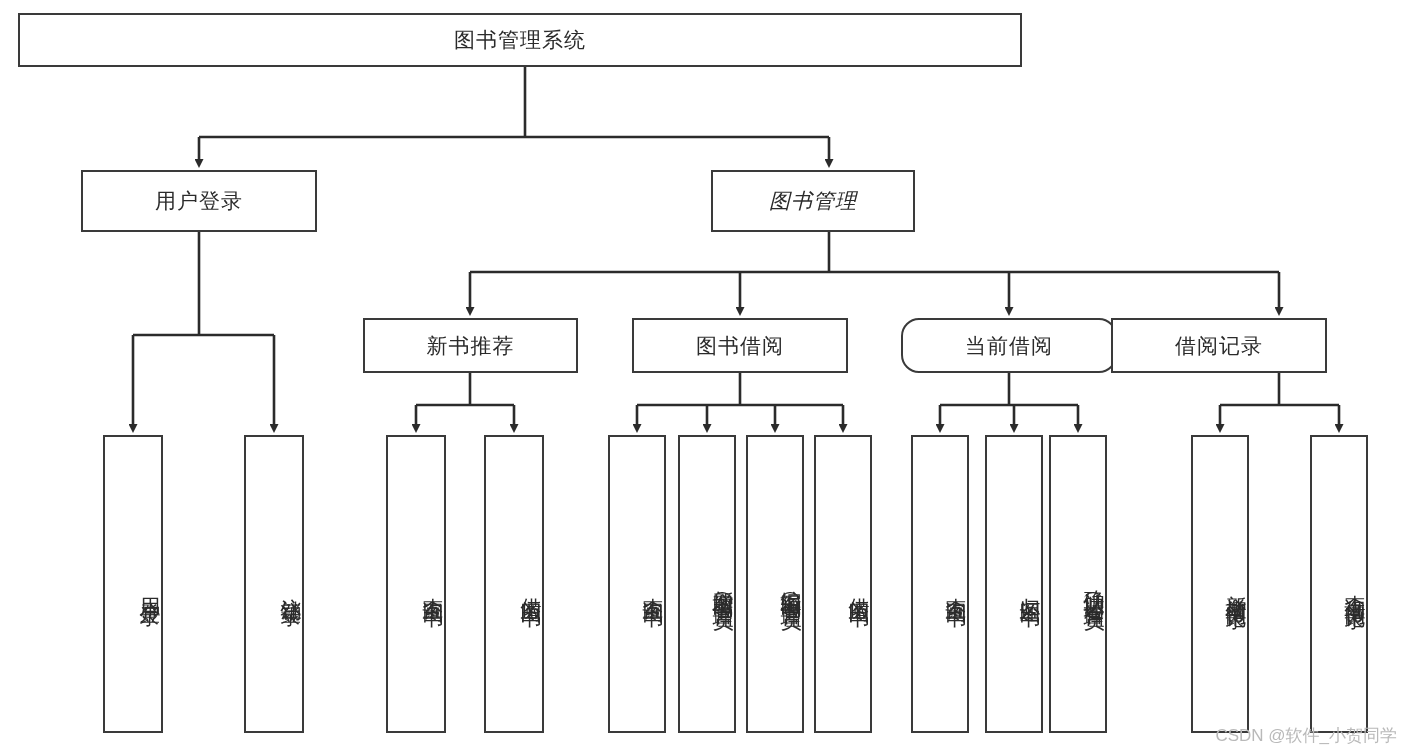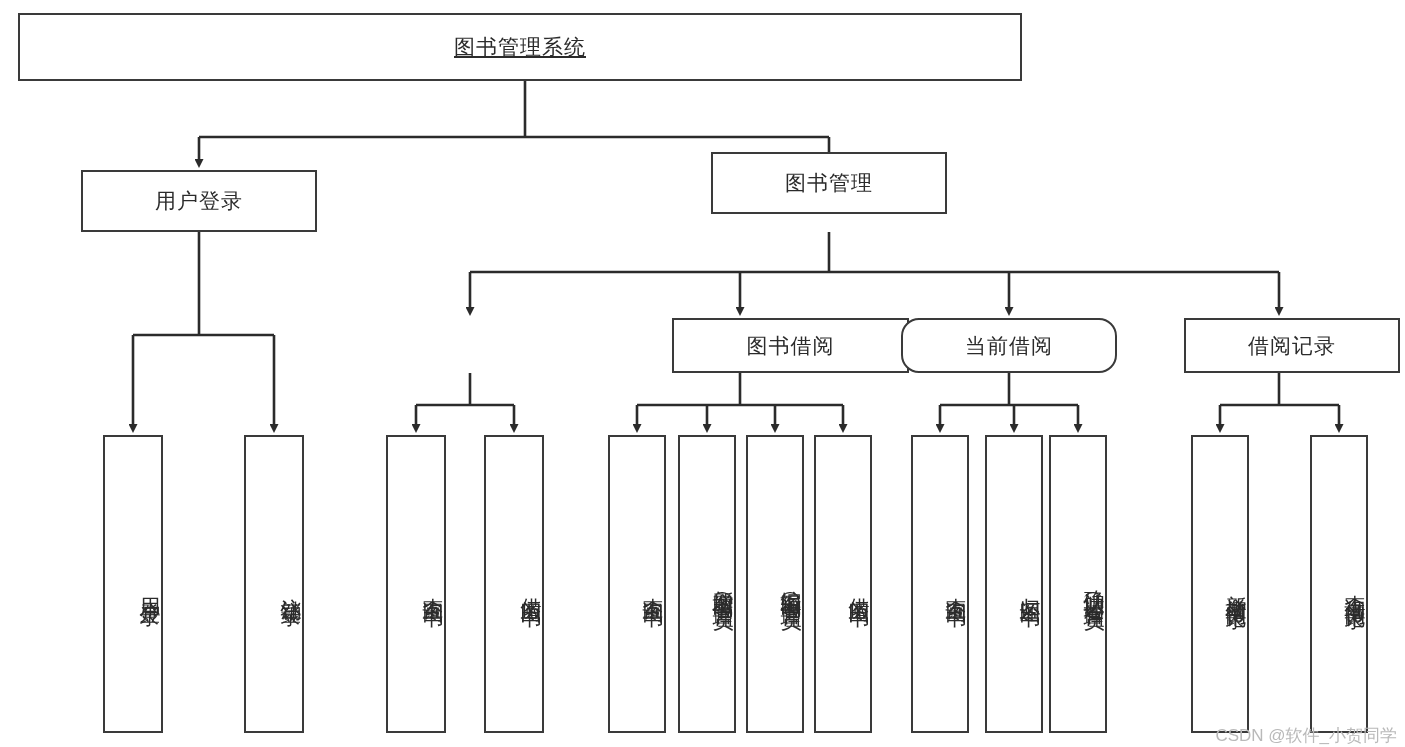--- a/index.html
+++ b/index.html
@@ -112,38 +112,41 @@
       <path d="M1014,405 L1014,425" marker-end="url(#arrow)"></path>
       <path d="M1078,405 L1078,425" marker-end="url(#arrow)"></path>
 
       <path d="M1279,373 L1279,405"></path>
       <path d="M1220,405 L1339,405"></path>
       <path d="M1220,405 L1220,425" marker-end="url(#arrow)"></path>
       <path d="M1339,405 L1339,425" marker-end="url(#arrow)"></path>
     </g>
   </svg>
 
-  <div class="node node-h" style="left:18px; top:13px; width:1004px; height:68px;text-decoration:underline;">
+  <div class="node node-h" style="left:18px; top:13px; width:1004px; height:54px;">
     <span>图书管理系统</span>
   </div>
 
   <div class="node node-h" style="left:81px; top:170px; width:236px; height:62px;">
     <span>用户登录</span>
   </div>
-  <div class="node node-h" style="left:711px; top:152px; width:236px; height:62px;">
+  <div class="node node-h" style="left:711px; top:170px; width:204px; height:62px;font-style:italic;">
     <span>图书管理</span>
   </div>
 
-  <div class="node node-h" style="left:632px; top:318px; width:237px; height:55px;margin-left:40px;">
+  <div class="node node-h" style="left:363px; top:318px; width:215px; height:55px;">
+    <span>新书推荐</span>
+  </div>
+  <div class="node node-h" style="left:632px; top:318px; width:216px; height:55px;">
     <span>图书借阅</span>
   </div>
   <div class="node node-h" style="left:901px; top:318px; width:216px; height:55px;border-radius:18px;">
     <span>当前借阅</span>
   </div>
-  <div class="node node-h" style="left:1184px; top:318px; width:216px; height:55px;">
+  <div class="node node-h" style="left:1111px; top:318px; width:216px; height:55px;">
     <span>借阅记录</span>
   </div>
 
   <div class="node node-v" style="left:103px; top:435px; width:60px; height:298px;">
     <span>用户登录</span>
   </div>
   <div class="node node-v" style="left:244px; top:435px; width:60px; height:298px;">
     <span>注销登录</span>
   </div>
 

